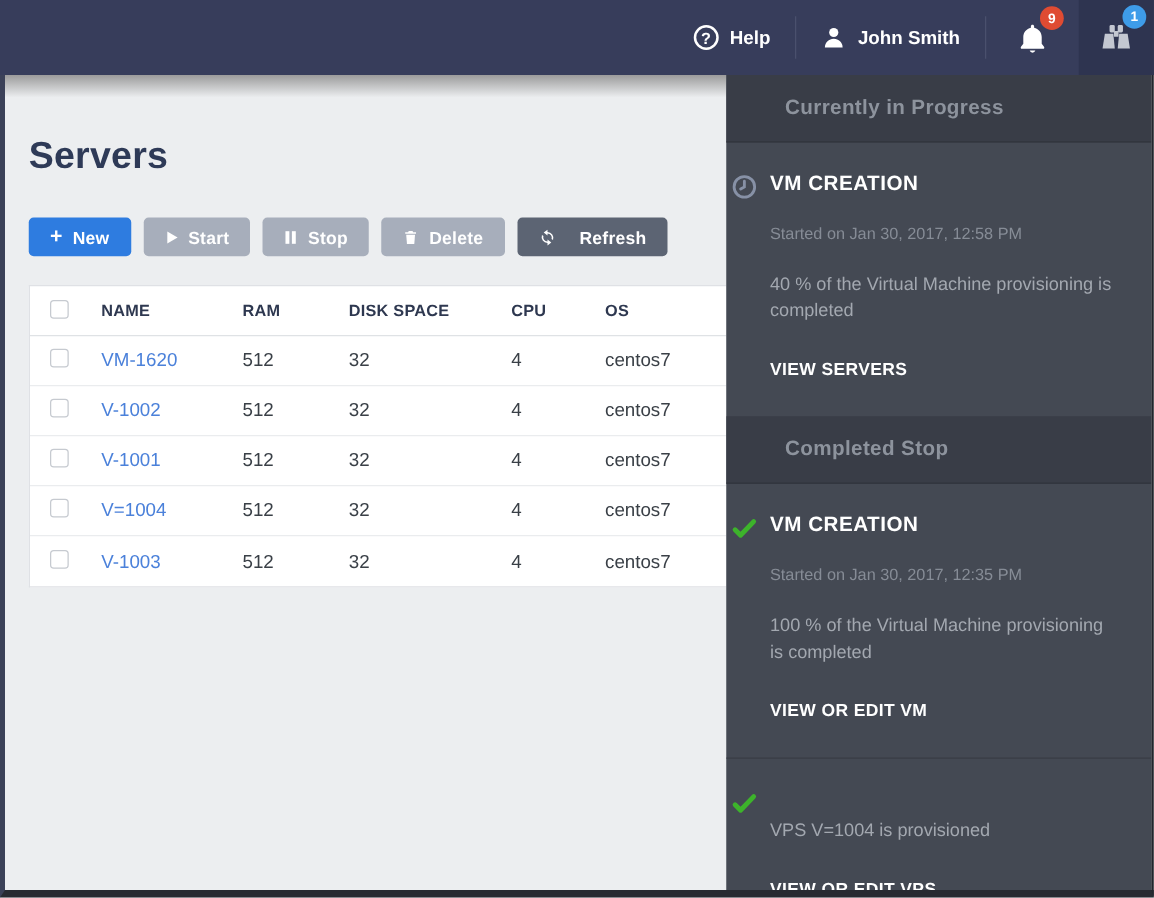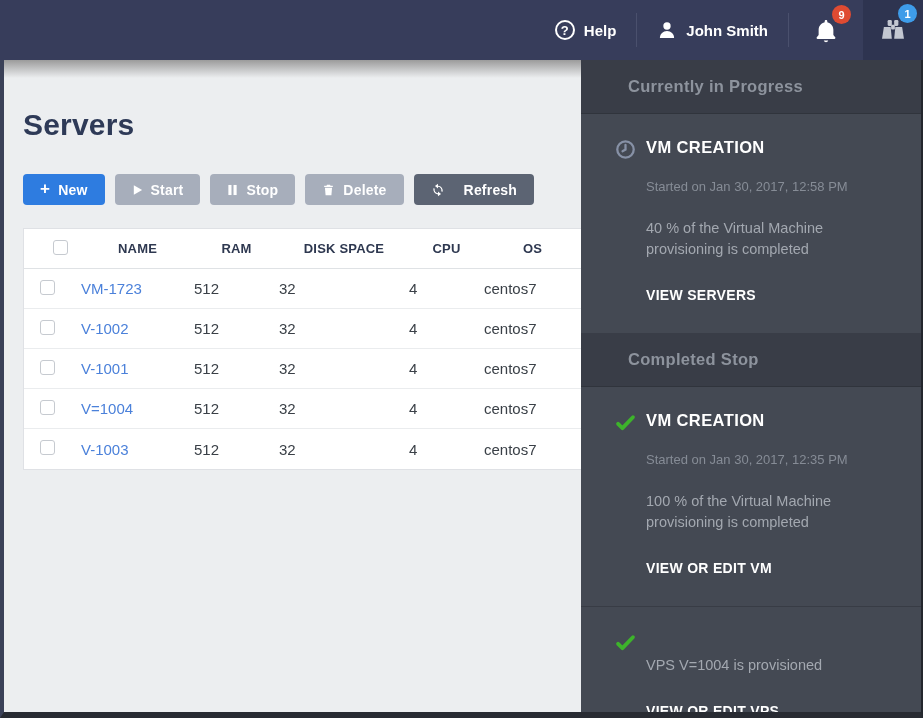--- a/index.html
+++ b/index.html
@@ -64,41 +64,41 @@
   
   .server-table {
     margin:23px 0 0 19px; background:#fff;
     border:1px solid #dfe1e5; border-right:none;
   }
   .t-row {
     display:grid; grid-template-columns:57px 113px 85px 130px 75px 1fr;
     align-items:center; height:40px; border-bottom:1px solid #eaecee;
   }
   .t-row:last-child { border-bottom:none; }
-  .t-head { border-bottom:1px solid #dfe2e5;text-align:center; }
+  .t-head { border-bottom:1px solid #dfe2e5; }
   .t-head .t-cell { font-size:13px; font-weight:bold; color:#2e3850; letter-spacing:0.2px; }
   .t-cell { font-size:15px; color:#3a4047; }
   .cb-cell { padding-left:16px; }
   .checkbox {
     width:15px; height:15px; background:#fff; border:1px solid #c6cad0; border-radius:3px;
     display:inline-block; cursor:pointer;
   }
   .row-link { color:#4b81da; text-decoration:none; cursor:pointer; }
 
   
   .sidebar {
     position:absolute; top:60px; right:0; width:340px; bottom:0;
     background:#444953; overflow:hidden;
   }
   .sb-section-header {
     height:54px; background:#393d47; border-bottom:1px solid #30343c;
     display:flex; align-items:center; padding-left:47px;
     font-size:16.5px; font-weight:bold; color:#8d939d; letter-spacing:0.3px;
   }
-  .sb-item { padding:24px 28px 30px 34px; display:grid; grid-template-columns:31px 1fr; }
+  .sb-item { padding:24px 28px 30px 4px; display:grid; grid-template-columns:31px 1fr; }
   .sb-item + .sb-item { border-top:1px solid #383c45; }
   .sb-icon { grid-column:1; padding-top:1px; }
   .sb-headtext { grid-column:2; }
   .sb-title { font-size:16.5px; font-weight:bold; color:#fff; letter-spacing:0.4px; }
   .sb-time { margin-top:22px; font-size:13px; color:#868c96; }
   .sb-body { grid-column:2; margin-top:24px; font-size:14.5px; line-height:1.45; color:#a3a8b0; max-width:280px; }
   .sb-action { grid-column:2; margin-top:27px; font-size:14px; font-weight:bold; color:#fff; letter-spacing:0.3px; cursor:pointer; }
 </style>
 </head>
 <body>
@@ -195,21 +195,21 @@
         <div class="t-cell cb-cell"><span class="checkbox"></span></div>
         <div class="t-cell">NAME</div>
         <div class="t-cell">RAM</div>
         <div class="t-cell">DISK SPACE</div>
         <div class="t-cell">CPU</div>
         <div class="t-cell">OS</div>
       </div>
 
       <div class="t-row">
         <div class="t-cell cb-cell"><span class="checkbox"></span></div>
-        <div class="t-cell"><a class="row-link">VM-1723</a></div>
+        <div class="t-cell"><a class="row-link">VM-1620</a></div>
         <div class="t-cell">512</div>
         <div class="t-cell">32</div>
         <div class="t-cell">4</div>
         <div class="t-cell">centos7</div>
       </div>
       <div class="t-row">
         <div class="t-cell cb-cell"><span class="checkbox"></span></div>
         <div class="t-cell"><a class="row-link">V-1002</a></div>
         <div class="t-cell">512</div>
         <div class="t-cell">32</div>

